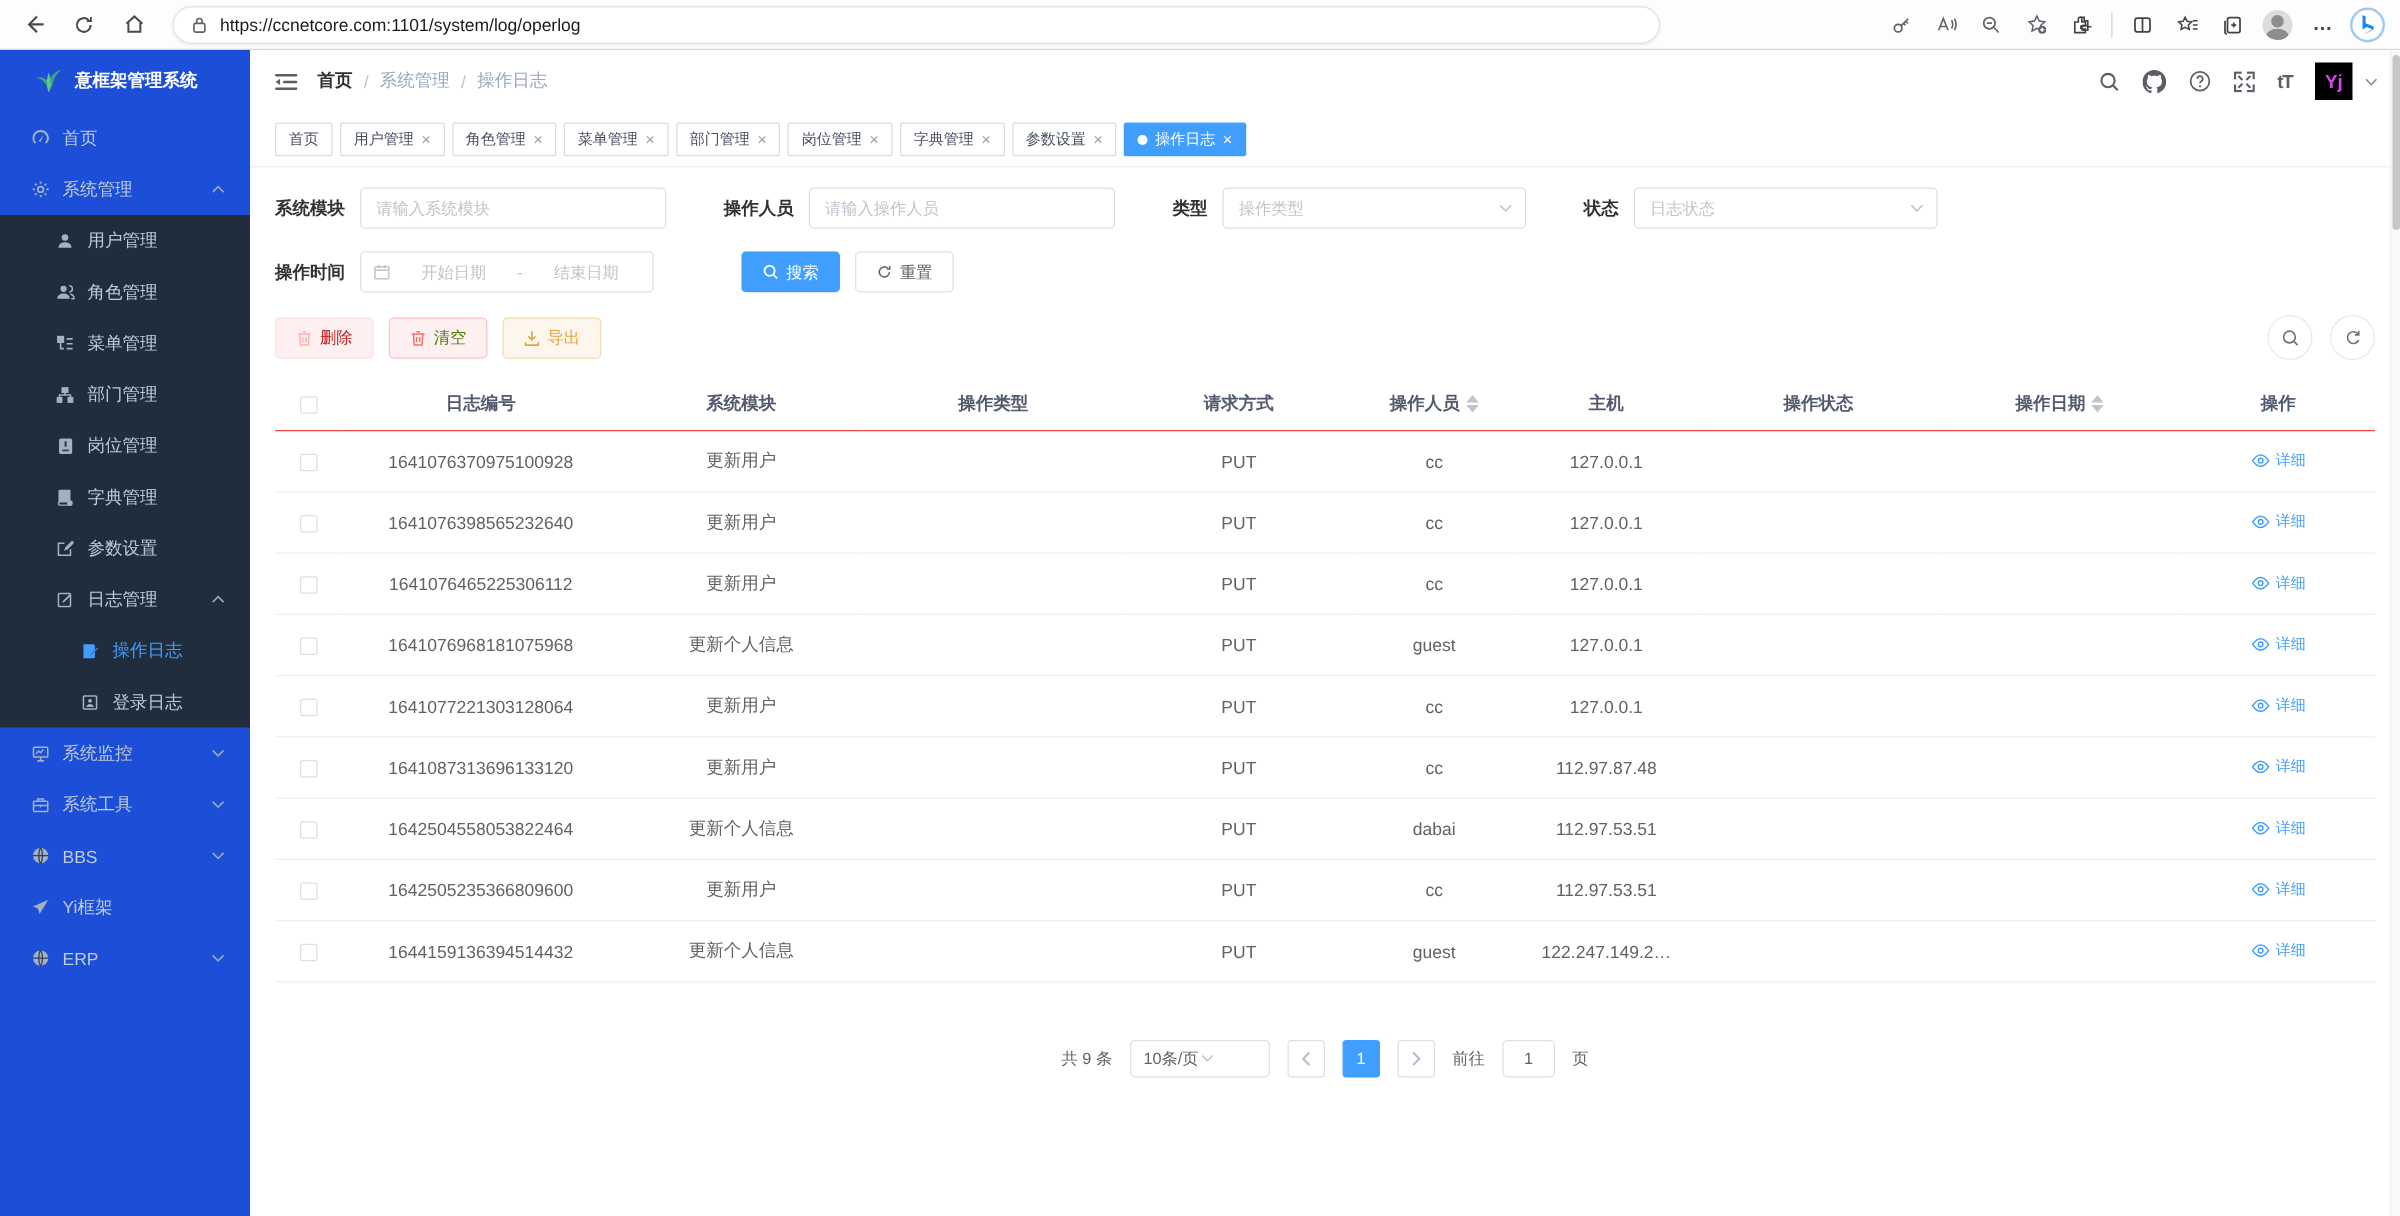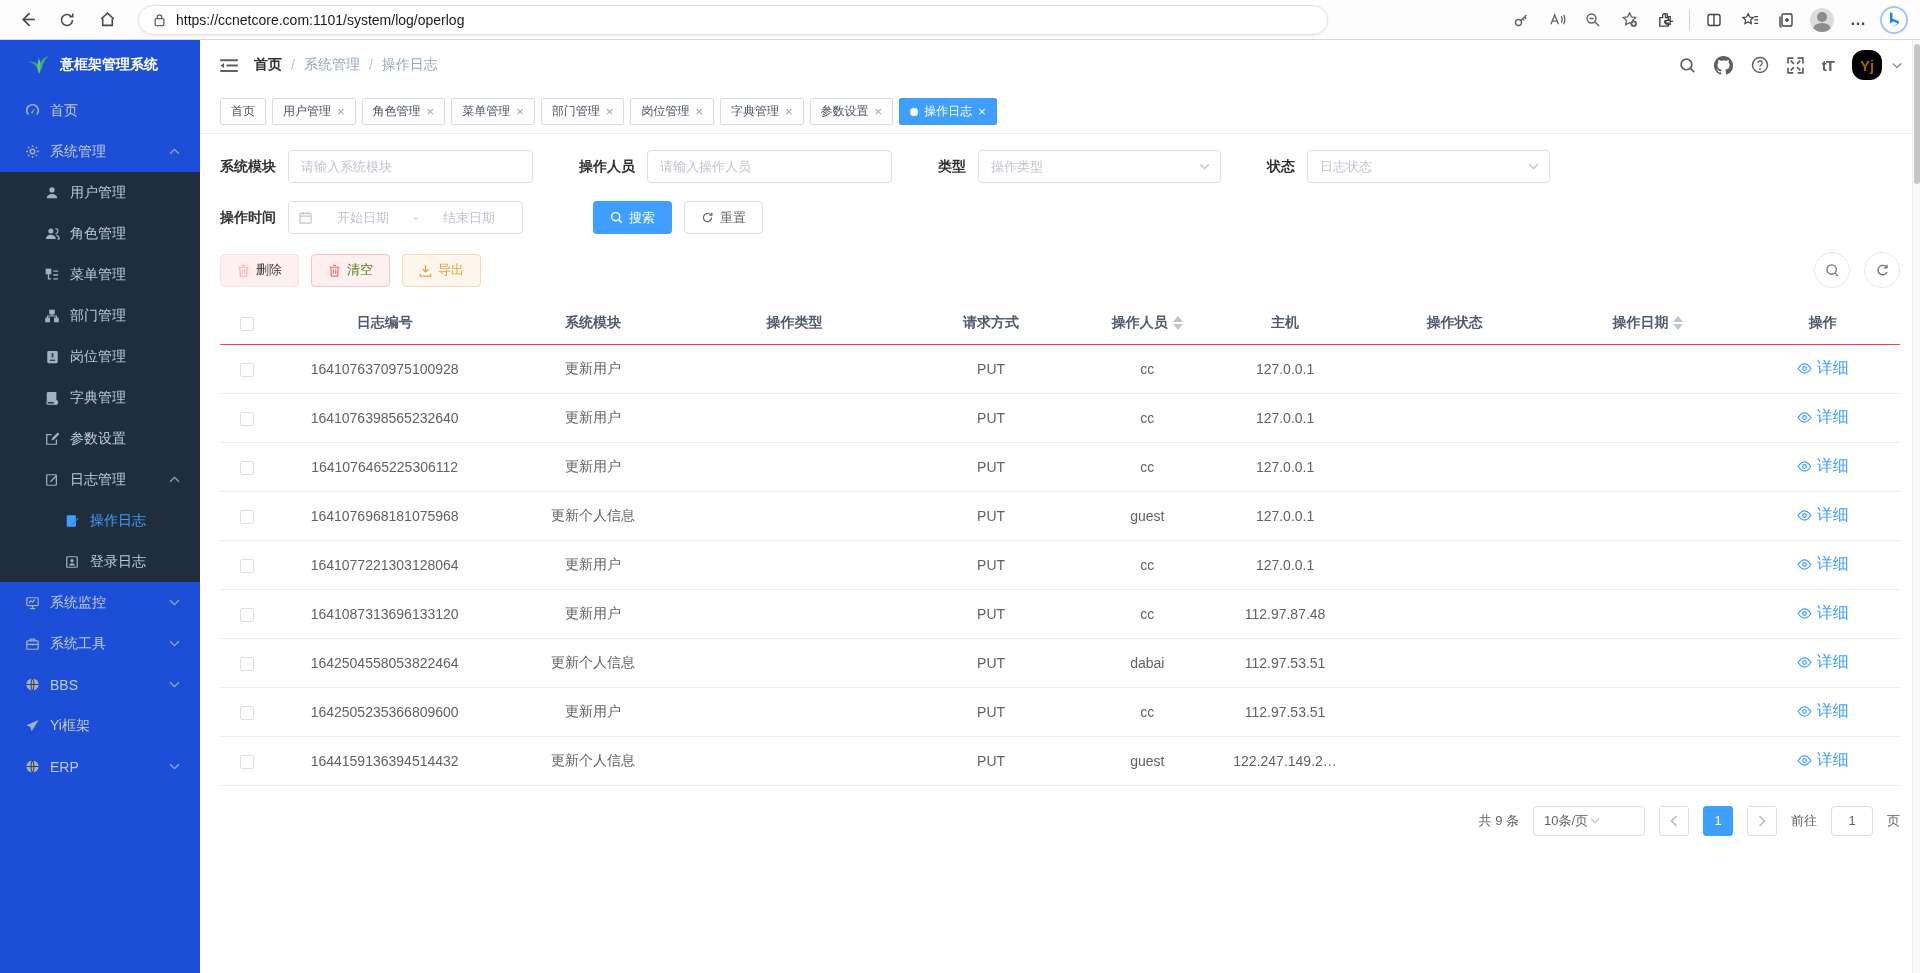--- a/index.html
+++ b/index.html
@@ -43,21 +43,21 @@
   .main { flex:1; display:flex; flex-direction:column; background:#fff; position:relative; }
   .topbar { height:50px; display:flex; align-items:center; padding:0 18px 0 20px; }
   .hamburger { margin-right:16px; cursor:pointer; color:#5a5e66; display:flex; }
   .crumbs { display:flex; align-items:center; gap:9px; font-size:14px; }
   .crumbs .c-first { color:#303133; font-weight:bold; }
   .crumbs .c-sep { color:#c0c4cc; }
   .crumbs .c-link { color:#97a8be; }
   .top-icons { margin-left:auto; display:flex; align-items:center; gap:18px; color:#5a5e66; }
   .top-icons .tic { cursor:pointer; display:flex; align-items:center; }
   .fontsize-glyph { font-size:15px; font-weight:bold; letter-spacing:-1px; }
-  .ylogo { width:30px; height:30px; background:#000; color:#a16207; border-radius:12px;
+  .ylogo { width:30px; height:30px; background:#000; color:#d946ef; border-radius:0;
     display:flex; align-items:center; justify-content:center; font-weight:900; font-size:15px; }
 
   .tabsbar { height:44px; display:flex; align-items:center; gap:6px; padding:0 20px;
     border-bottom:1px solid #e9edf2; }
   .tab { height:27px; display:flex; align-items:center; gap:6px; padding:0 10px;
     border:1px solid #d8dce5; background:#fff; color:#495060; font-size:12px; cursor:pointer; border-radius:2px; }
   .tab .x { color:#9aa3ad; font-size:13px; line-height:1; }
   .tab.active { background:#409eff; border-color:#409eff; color:#fff; }
   .tab.active .x { color:#fff; }
   .tab .dot { width:8px; height:8px; border-radius:50%; background:#fff; }
@@ -75,45 +75,45 @@
   .f-select .ph { color:#c0c4cc; font-size:13px; flex:1; }
   .f-date { width:235px; display:flex; align-items:center; padding:0 10px; gap:8px; color:#c0c4cc; font-size:13px; }
   .f-date .dph { flex:1; text-align:center; }
   .btn { height:33px; border-radius:4px; font-size:13px; display:inline-flex; align-items:center;
     gap:6px; padding:0 16px; cursor:pointer; border:1px solid transparent; }
   .btn-primary { background:#409eff; color:#fff; margin-left:58px; }
   .btn-plain { background:#fff; border-color:#dcdfe6; color:#606266; margin-left:12px; }
 
   
   .a-row { display:flex; align-items:center; margin-bottom:14px; }
-  .btn-danger-dis { background:#fef0f0; border-color:#fde2e2; color:#404040; margin-right:12px; cursor:not-allowed; }
+  .btn-danger-dis { background:#fef0f0; border-color:#fde2e2; color:#b91c1c; margin-right:12px; cursor:not-allowed; }
   .btn-danger { background:#fef0f0; border-color:#fbc4c4; color:#4d7c0f; margin-right:12px;text-align:right; }
   .btn-warn { background:#fdf6ec; border-color:#f5dab1; color:#e6a23c; }
   .circle-btns { margin-left:auto; display:flex; gap:14px; }
   .circle-btn { width:36px; height:36px; border-radius:50%; border:1px solid #e4e9f2; background:#fff;
     display:flex; align-items:center; justify-content:center; color:#6b7280; cursor:pointer; }
 
   
   table { width:100%; border-collapse:collapse; table-layout:fixed; }
   thead th { height:42px; font-size:14px; color:#515a6e; font-weight:bold;
     border-bottom:1px solid #ef4444; }
   thead .th-inner { display:flex; align-items:center; justify-content:center; gap:5px; }
   tbody td { height:49px; text-align:center; font-size:14px; color:#606266;
     border-bottom:1px solid #ebeef5; overflow:hidden; white-space:nowrap; text-overflow:ellipsis; }
   .cb { width:14px; height:14px; border:1px solid #dcdfe6; border-radius:2px; background:#fff;
     display:inline-block; cursor:pointer; vertical-align:middle; }
   .sorter { display:inline-flex; flex-direction:column; gap:2px; cursor:pointer; }
   .sorter i { width:0; height:0; border-left:5px solid transparent; border-right:5px solid transparent; display:block; }
   .sorter .up { border-bottom:6px solid #c0c4cc; }
   .sorter .down { border-top:6px solid #c0c4cc; }
-  .detail-link { color:#409eff; display:inline-flex; align-items:center; gap:5px; cursor:pointer; font-size:16px; }
+  .detail-link { color:#409eff; display:inline-flex; align-items:center; gap:5px; cursor:pointer; font-size:12px; }
 
   
-  .pager { display:flex; align-items:center; justify-content:flex-end; gap:14px;
-    margin-top:20px; font-size:13px; color:#606266; }
+  .pager { display:flex; align-items:center; justify-content:center; gap:14px;
+    margin-top:46px; font-size:13px; color:#606266; }
   .pg-select { width:112px; height:30px; border:1px solid #dcdfe6; border-radius:4px;
     display:flex; align-items:center; padding:0 8px 0 10px; cursor:pointer; }
   .pg-select span { flex:1; }
   .pg-btn { width:30px; height:30px; border:1px solid #dcdfe6; border-radius:3px; background:#fff;
     display:flex; align-items:center; justify-content:center; color:#b4bccc; cursor:pointer; }
   .pg-btn.cur { background:#409eff; border-color:#409eff; color:#fff; font-size:13px; }
   .goto-input { width:42px; height:30px; border:1px solid #dcdfe6; border-radius:4px;
     text-align:center; font-size:13px; color:#606266; }
 
   

